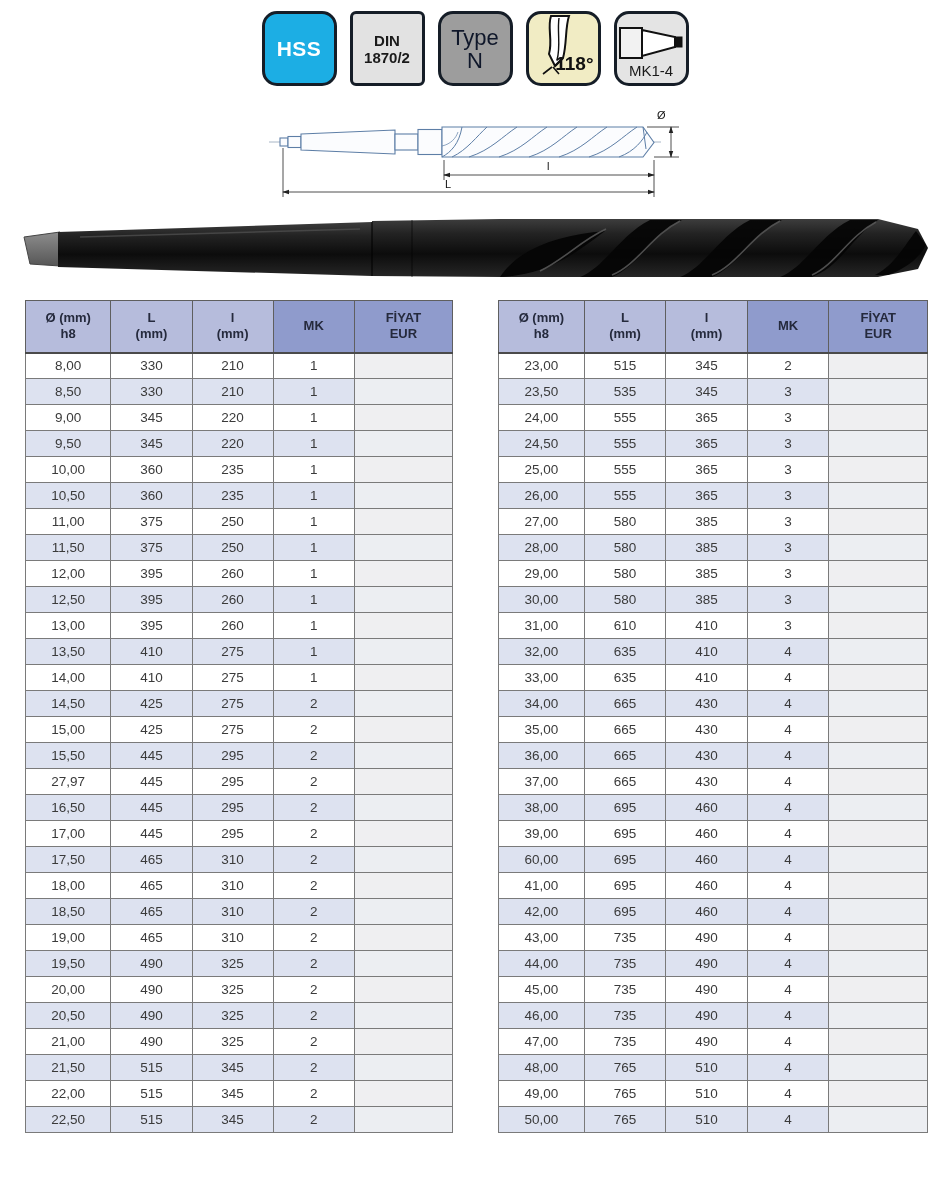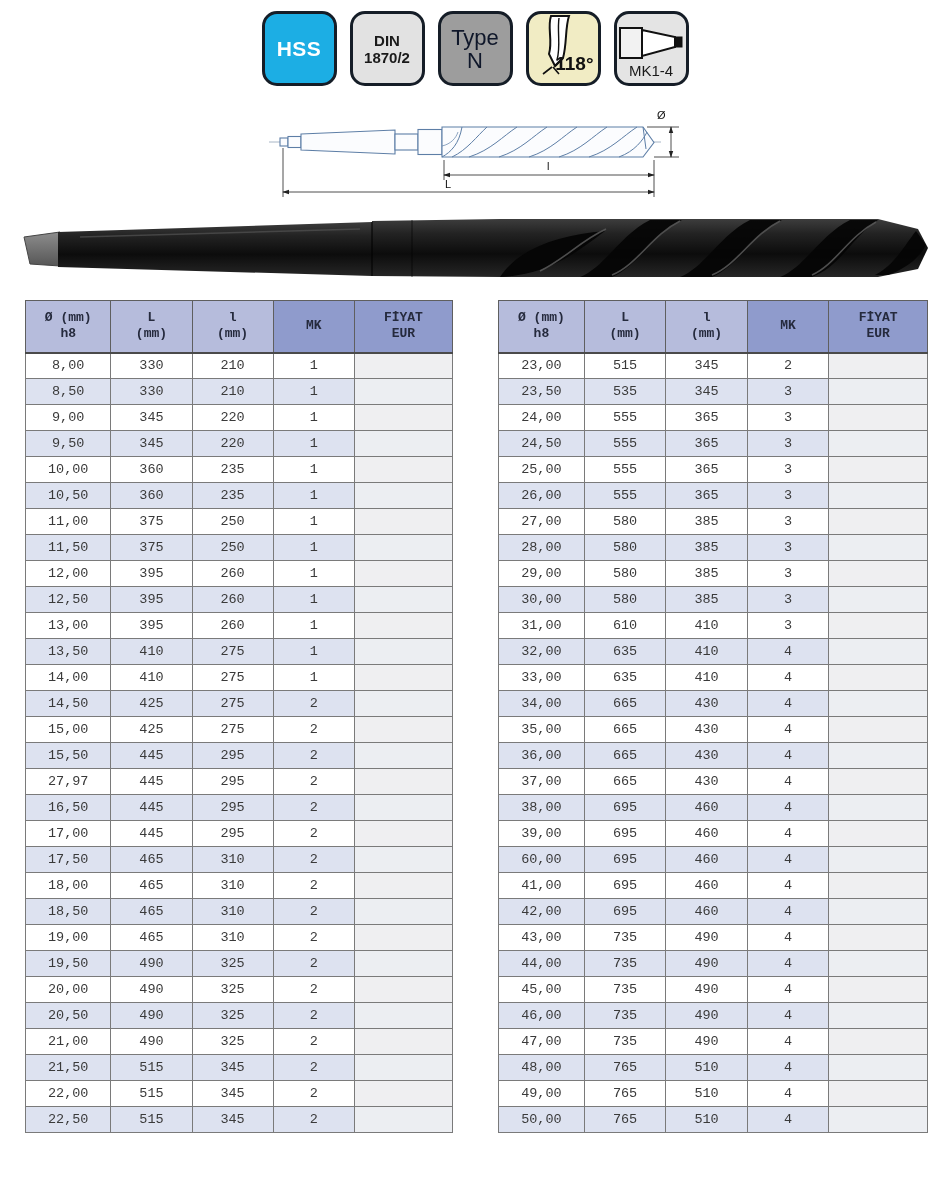--- a/index.html
+++ b/index.html
@@ -16,42 +16,42 @@
     display: flex; justify-content: center; align-items: flex-start;
     gap: 13px; padding-top: 11px; height: 100px;
   }
   .badge {
     width: 75px; height: 75px; border: 3px solid #151d27; border-radius: 15px;
     display: flex; flex-direction: column; align-items: center; justify-content: center;
     position: relative; overflow: hidden;
   }
   .badge-hss { background: #1caee4; }
   .badge-hss .b-main { color: #ffffff; font-weight: bold; font-size: 21px; letter-spacing: .5px; }
-  .badge-din { background: #e2e2e2; }
+  .badge-din { background: #e2e2e2; border-radius: 6px; }
   .badge-din .b-line { color: #1a1a1a; font-weight: bold; font-size: 15px; line-height: 17px; }
   .badge-type { background: #9d9d9d; }
   .badge-type .b-line { color: #0f172a; font-size: 22px; line-height: 23px; font-weight: 400; }
   .badge-angle { background: #f1ecc4; }
   .badge-angle .angle-label {
     position: absolute; right: 4px; bottom: 8px;
     font-weight: bold; font-size: 19px; color: #111;
   }
   .badge-mk { background: #e4e4e4; justify-content: flex-start; }
   .badge-mk .mk-label { font-size: 15px; color: #1a1a1a; margin-top: -2px; }
 
   
   .tech-drawing { width: 950px; height: 100px; display: flex; justify-content: center; margin-top: 4px; }
 
   
   .drill-photo { width: 950px; height: 84px; padding: 0 20px; margin-top: 3px; }
 
   
   .tables {
     display: flex; justify-content: space-between;
-    padding: 0 22px 0 25px; margin-top: 9px; font-family: Liberation Mono, monospace;
+    padding: 0 22px 0 25px; margin-top: 9px;
   }
   table { border-collapse: collapse; table-layout: fixed; width: 428px; }
   th {
     font-size: 13px; font-weight: bold; color: #252a3d;
     border: 1px solid #5f5f5f; border-bottom: 2px solid #4a4a4a;
     height: 52px; text-align: center; vertical-align: middle;
     white-space: pre-line; line-height: 16px; padding: 2px 0;
   }
   th.hdr-light { background: #b6bcdc; }
   th.hdr-dark  { background: #8f9bcc; }

